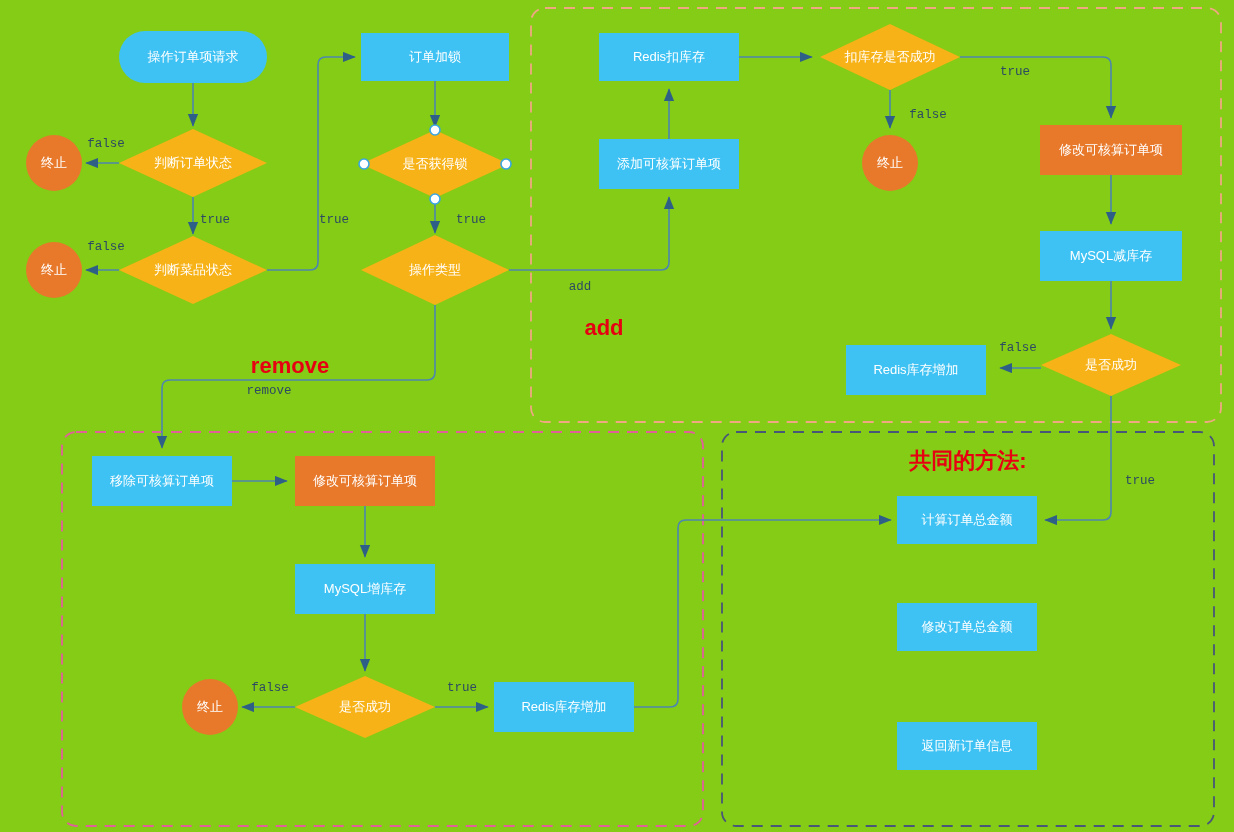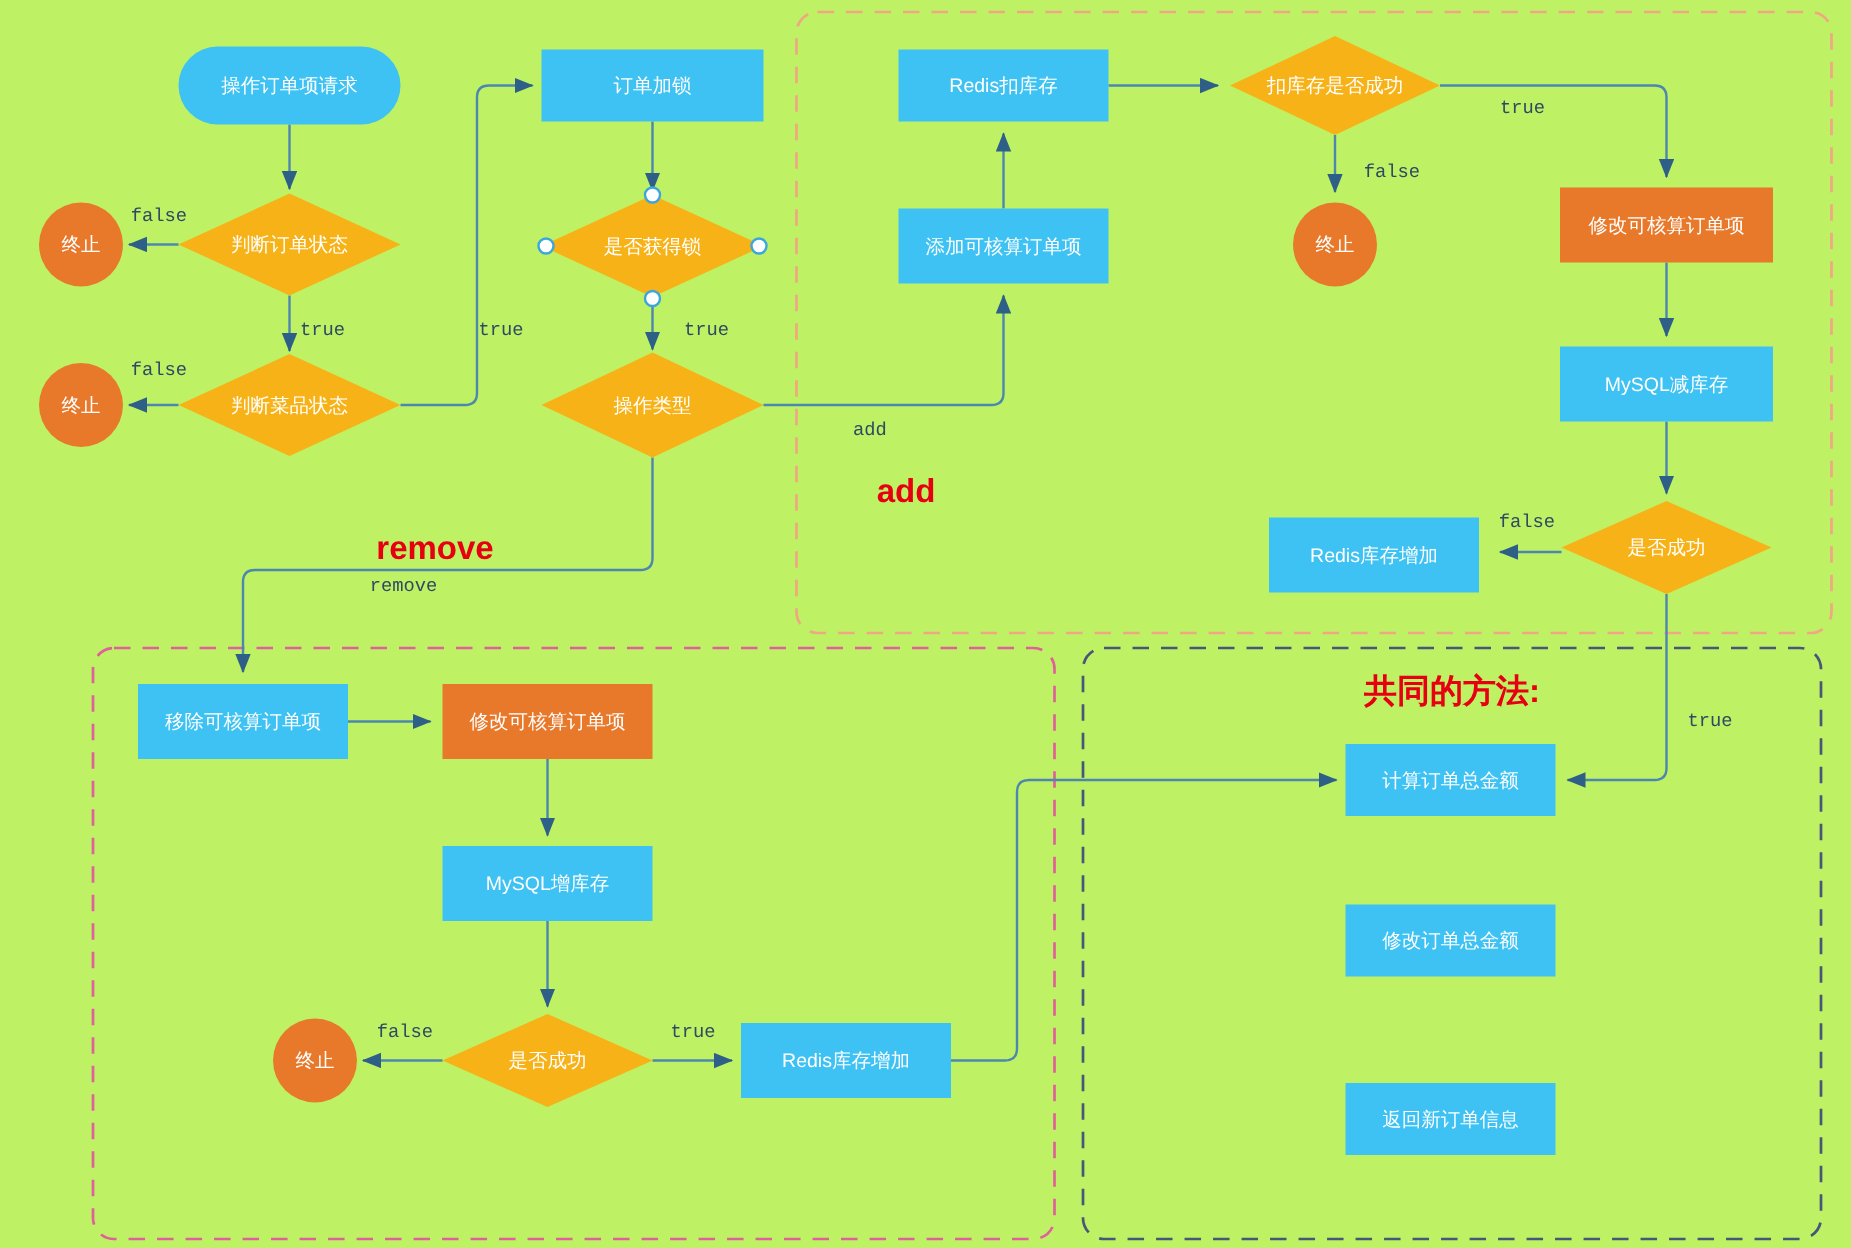--- a/index.html
+++ b/index.html
@@ -1,20 +1,20 @@
 <!DOCTYPE html>
 <html><head>
 <meta charset="utf-8">
 <style>
   html,body{margin:0;padding:0;background:#ffffff;}
   body{
     font-family:"Liberation Sans","DejaVu Sans",sans-serif;
     width:1234px;height:832px;overflow:hidden;
   }
-  #canvas{position:relative;width:1234px;height:832px;background:#bef264;}
+  #canvas{position:relative;width:1234px;height:832px;background:#84cc16;}
   svg{position:absolute;left:0;top:0;width:1234px;height:832px;}
   .node-text{
     font-family:"Liberation Sans","DejaVu Sans",sans-serif;
     font-size:13px;fill:#ffffff;text-anchor:middle;dominant-baseline:middle;
   }
   .edge-label{
     font-family:"Liberation Mono","DejaVu Sans Mono",monospace;
     font-size:12.5px;fill:#2e4a63;text-anchor:middle;dominant-baseline:middle;
   }
   .group-title{

